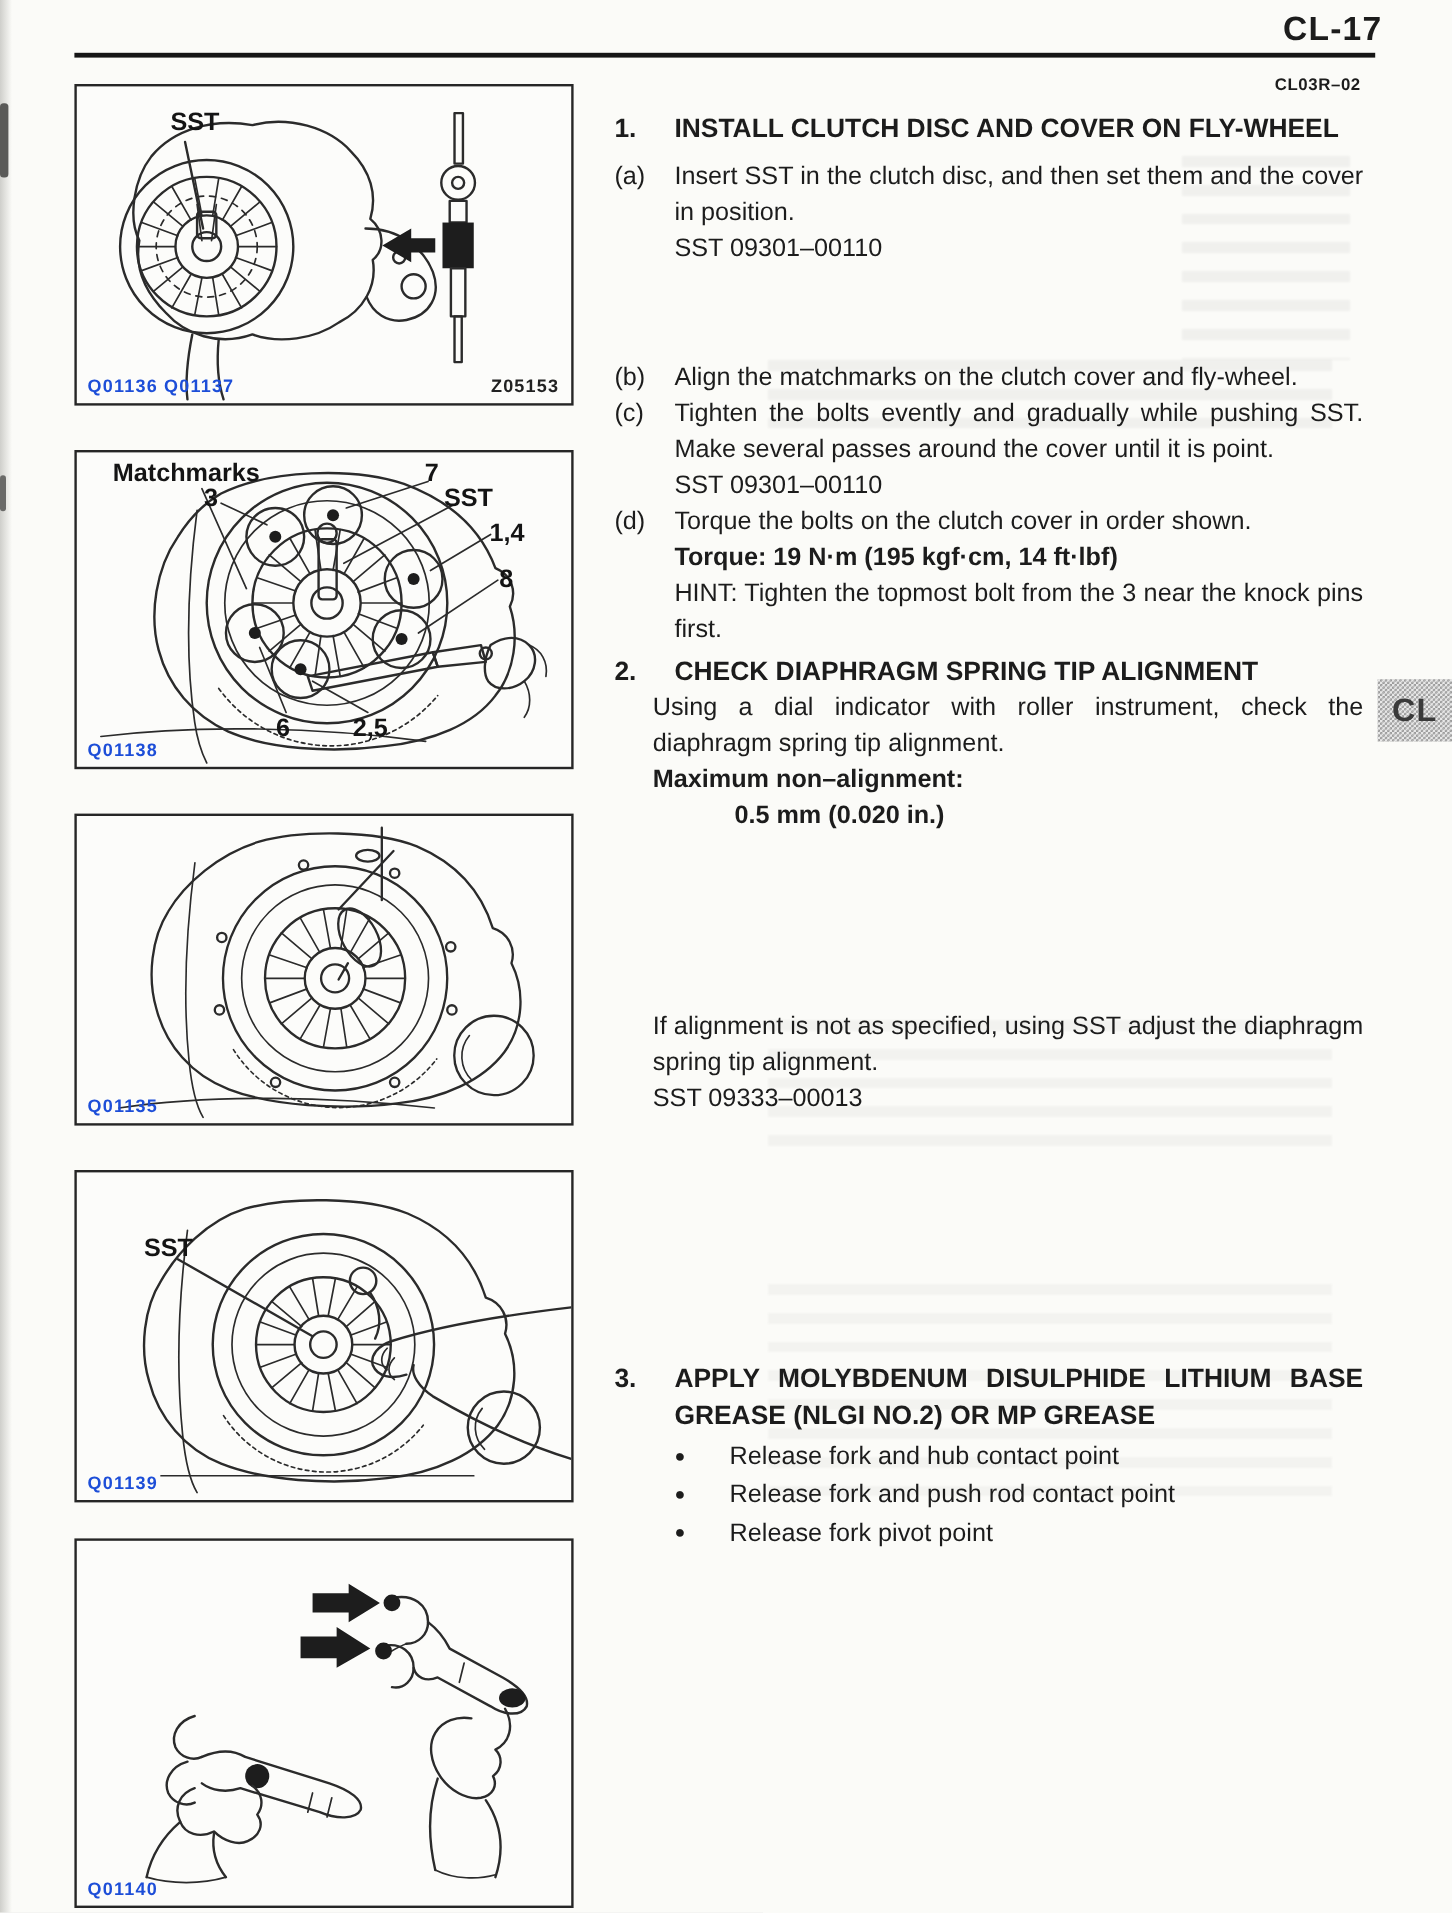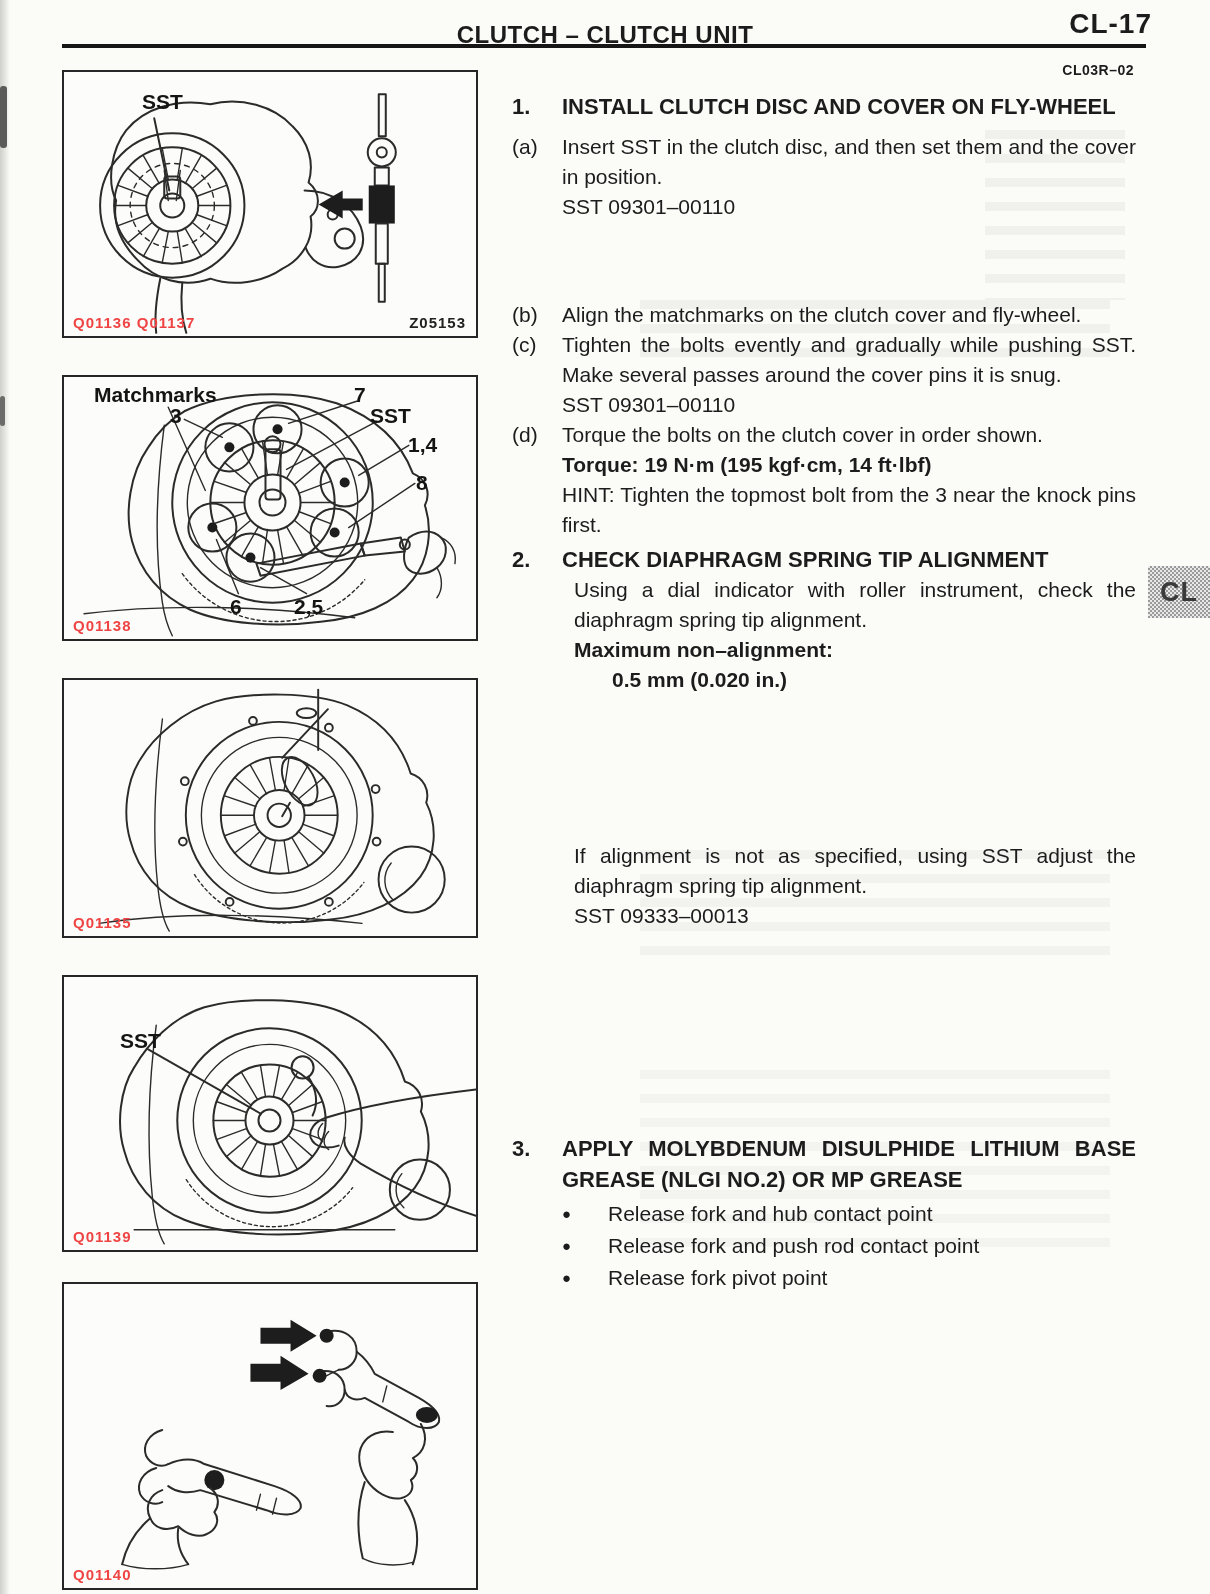--- a/index.html
+++ b/index.html
@@ -22,21 +22,21 @@
             display:flex;align-items:center;justify-content:center;
             background-color:#e8e8e8;
             background-image:linear-gradient(45deg,#9a9a9a 25%,transparent 25%,transparent 75%,#9a9a9a 75%),
                              linear-gradient(45deg,#9a9a9a 25%,transparent 25%,transparent 75%,#9a9a9a 75%);
             background-position:0 0,2px 2px;background-size:4px 4px;
             color:#3a3a3a;font-weight:bold;font-size:27px;letter-spacing:1px;}
   
   .fig{position:absolute;left:62px;width:416px;border:2.5px solid #262626;background:#fcfcfa;box-sizing:border-box;}
   .fig svg{position:absolute;left:0;top:0;width:100%;height:100%;}
   .fig .lbl{position:absolute;font-size:21px;font-weight:600;color:#141414;white-space:nowrap;}
-  .fig .code{position:absolute;bottom:5px;left:9px;font-size:15px;font-weight:600;letter-spacing:1px;color:#ef4444;}
+  .fig .code{position:absolute;bottom:5px;left:9px;font-size:15px;font-weight:600;letter-spacing:1px;color:#1d4ed8;}
   .fig .code-r{position:absolute;bottom:5px;right:10px;font-size:15px;font-weight:600;letter-spacing:1px;color:#222;}
   #fig1{top:70px;height:268px;}
   #fig2{top:375px;height:266px;}
   #fig3{top:678px;height:260px;}
   #fig4{top:975px;height:277px;}
   #fig5{top:1282px;height:308px;}
   .line-art{stroke:#2b2b2b;stroke-width:2;fill:none;stroke-linecap:round;stroke-linejoin:round;}
   .thin{stroke-width:1.4;}
   .dark{fill:#1d1d1d;stroke:none;}
   
@@ -45,21 +45,21 @@
   h1.title{margin:10px 0 0 0;font-size:31px;font-weight:bold;letter-spacing:0;}
   .step-head{display:flex;margin-top:0;}
   .step-num{flex:0 0 50px;font-weight:bold;font-size:22px;line-height:31px;}
   .step-head-text{flex:1;font-weight:bold;font-size:22px;line-height:31px;text-align:justify;}
   .sub{display:flex;}
   .sub-label{flex:0 0 50px;font-size:21px;line-height:30px;}
   .sub-body{flex:1;}
   .body-text{margin:0;font-size:21px;line-height:30px;text-align:justify;}
   .plain{text-align:left;}
   .bold{font-weight:bold;}
-  .indent1{margin-left:62px;}
+  .indent1{margin-left:32px;}
   .indent2{margin-left:100px;}
   .bullets{list-style:none;margin:4px 0 0 0;padding:0;}
   .bullets li{position:relative;margin:0 0 2px 96px;font-size:21px;line-height:30px;}
   .bullets li::before{content:"●";position:absolute;left:-46px;top:0;font-size:15px;}
   .mt-step1{margin-top:33px;}
   .mt-a{margin-top:10px;}
   .mt-bcd{margin-top:78px;}
   .mt-step2{margin-top:4px;}
   .mt-follow{margin-top:146px;}
   .mt-step3{margin-top:202px;}
@@ -70,21 +70,20 @@
 <div class="page">
 
   <div class="scan-edge"></div>
   <div class="scan-mark1"></div>
   <div class="scan-mark2"></div>
   <div class="ghost" style="left:640px;top:300px;width:470px;height:62px;"></div>
   <div class="ghost" style="left:985px;top:130px;width:140px;height:170px;"></div>
   <div class="ghost" style="left:640px;top:850px;width:470px;height:112px;opacity:.045;"></div>
   <div class="ghost" style="left:640px;top:1070px;width:470px;height:180px;opacity:.04;"></div>
 
-  <div class="hdr-title">CLUTCH  –  CLUTCH UNIT</div>
   <div class="hdr-page">CL-17</div>
   <div class="hdr-rule"></div>
 
   <div class="side-tab">CL</div>
 
   <div class="fig" id="fig1">
     <svg viewBox="0 0 411 263">
       <g class="line-art">
         <path d="M62,58 C80,36 112,26 146,32 C176,24 210,34 228,54 C244,70 250,90 244,110 C256,120 256,136 246,144 C250,166 238,186 218,196 C198,210 168,214 146,206 C118,216 90,206 74,188 C56,170 48,150 52,128 C42,108 48,76 62,58 Z"></path>
         <path d="M240,118 C268,118 288,134 296,154 C303,173 294,190 274,194 C258,197 246,188 241,175"></path>
@@ -297,21 +296,21 @@
     <div class="mt-bcd">
       <div class="sub">
         <span class="sub-label">(b)</span>
         <div class="sub-body">
           <p class="body-text">Align the matchmarks on the clutch cover and fly-wheel.</p>
         </div>
       </div>
       <div class="sub">
         <span class="sub-label">(c)</span>
         <div class="sub-body">
-          <p class="body-text">Tighten the bolts evently and gradually while pushing SST. Make several passes around the cover pins it is snug.</p>
+          <p class="body-text">Tighten the bolts evently and gradually while pushing SST. Make several passes around the cover until it is point.</p>
           <p class="body-text plain">SST 09301–00110</p>
         </div>
       </div>
       <div class="sub">
         <span class="sub-label">(d)</span>
         <div class="sub-body">
           <p class="body-text">Torque the bolts on the clutch cover in order shown.</p>
           <p class="body-text plain bold">Torque: 19 N·m (195 kgf·cm, 14 ft·lbf)</p>
           <p class="body-text">HINT: Tighten the topmost bolt from the 3 near the knock pins first.</p>
         </div>

